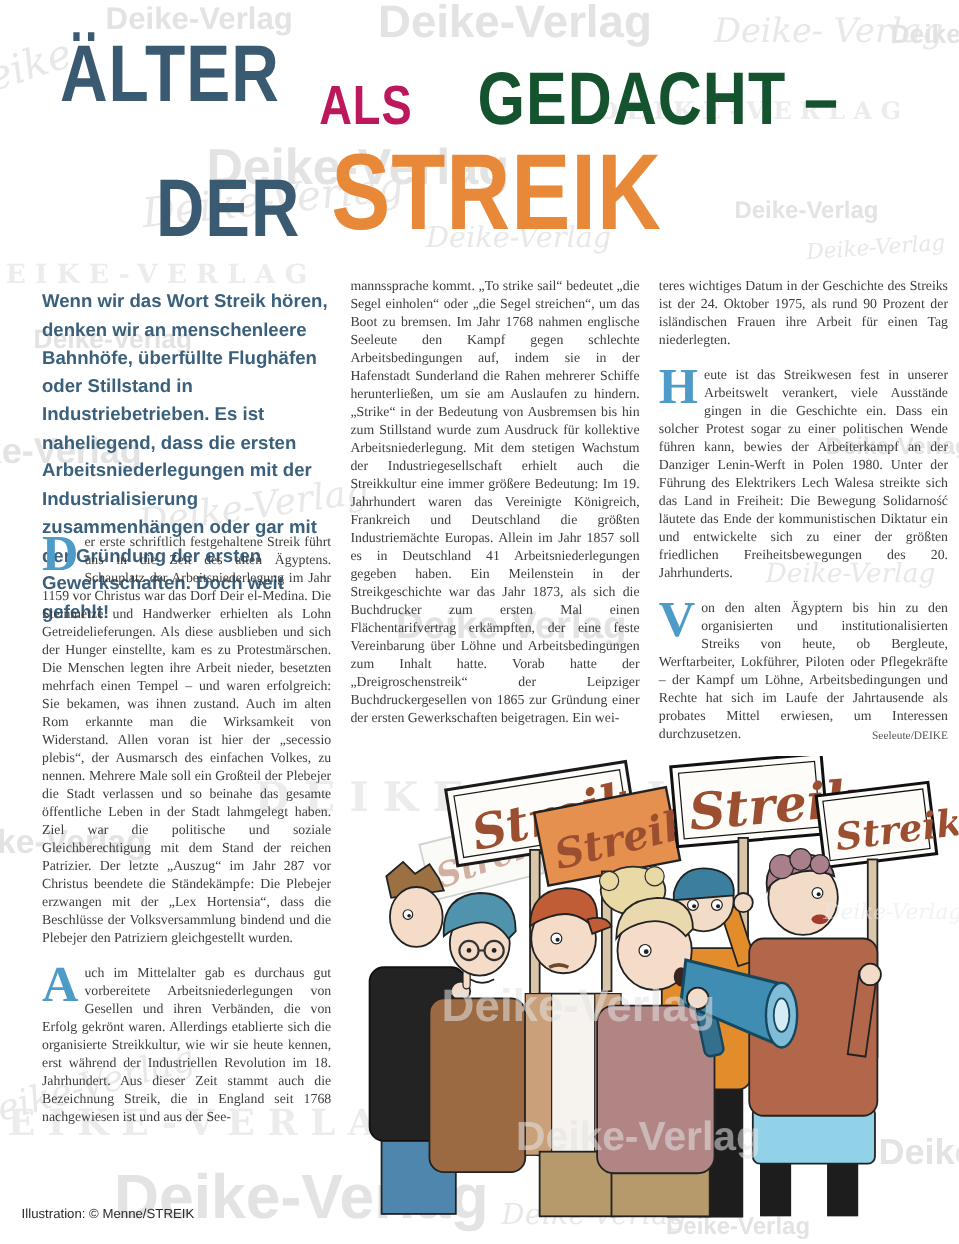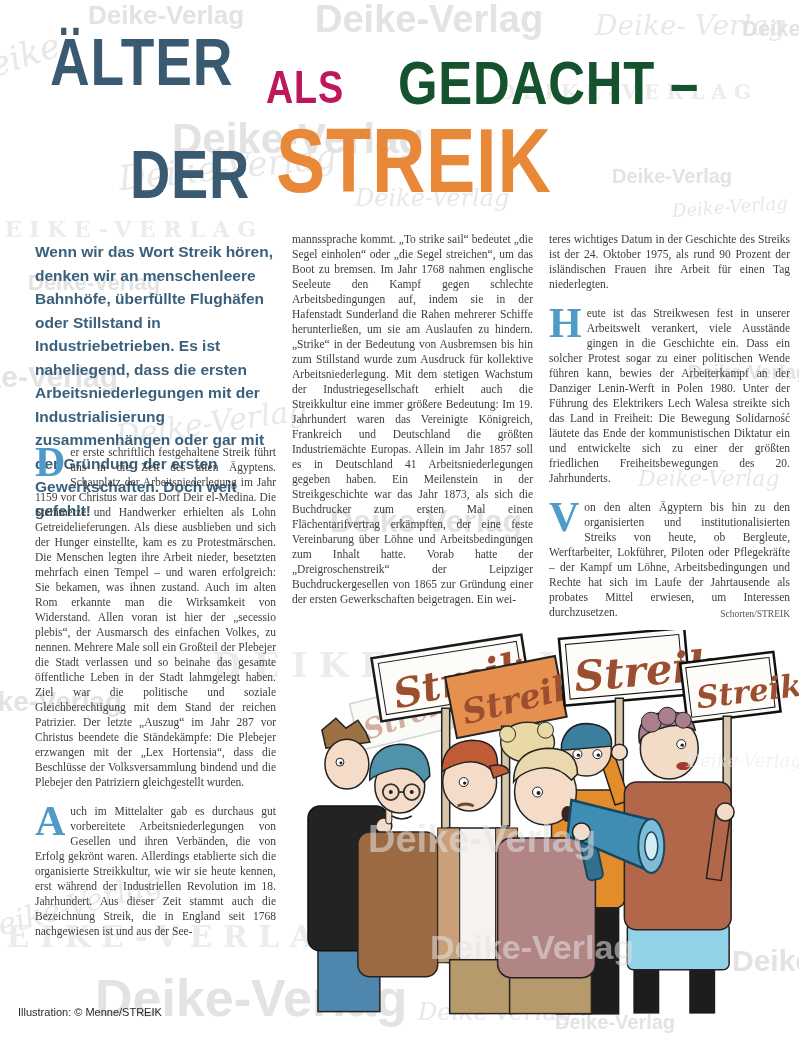--- a/index.html
+++ b/index.html
@@ -94,21 +94,21 @@
     <p>mannssprache kommt. „To strike sail“ bedeutet „die Segel einholen“ oder „die Segel streichen“, um das Boot zu bremsen. Im Jahr 1768 nahmen englische Seeleute den Kampf gegen schlechte Arbeitsbedingungen auf, indem sie in der Hafenstadt Sunderland die Rahen mehrerer Schiffe herunterließen, um sie am Auslaufen zu hindern. „Strike“ in der Bedeutung von Ausbremsen bis hin zum Stillstand wurde zum Ausdruck für kollektive Arbeitsniederlegung. Mit dem stetigen Wachstum der Industriegesellschaft erhielt auch die Streikkultur eine immer größere Bedeutung: Im 19. Jahrhundert waren das Vereinigte Königreich, Frankreich und Deutschland die größten Industriemächte Europas. Allein im Jahr 1857 soll es in Deutschland 41 Arbeitsniederlegungen gegeben haben. Ein Meilenstein in der Streikgeschichte war das Jahr 1873, als sich die Buchdrucker zum ersten Mal einen Flächentarifvertrag erkämpften, der eine feste Vereinbarung über Löhne und Arbeitsbedingungen zum Inhalt hatte. Vorab hatte der „Dreigroschenstreik“ der Leipziger Buchdruckergesellen von 1865 zur Gründung einer der ersten Gewerkschaften beigetragen. Ein wei-</p>
   </div>
 
   <div class="col" id="col3">
     <p>teres wichtiges Datum in der Geschichte des Streiks ist der 24. Oktober 1975, als rund 90 Prozent der isländischen Frauen ihre Arbeit für einen Tag niederlegten.</p>
     <p>
       <span class="dropcap">H</span><span>eute ist das Streikwesen fest in unserer Arbeitswelt verankert, viele Ausstände gingen in die Geschichte ein. Dass ein solcher Protest sogar zu einer politischen Wende führen kann, bewies der Arbeiterkampf an der Danziger Lenin-Werft in Polen 1980. Unter der Führung des Elektrikers Lech Walesa streikte sich das Land in Freiheit: Die Bewegung Solidarność läutete das Ende der kommunistischen Diktatur ein und entwickelte sich zu einer der größten friedlichen Freiheitsbewegungen des 20. Jahrhunderts.</span>
     </p>
     <p>
       <span class="dropcap">V</span><span>on den alten Ägyptern bis hin zu den organisierten und institutionalisierten Streiks von heute, ob Bergleute, Werftarbeiter, Lokführer, Piloten oder Pflegekräfte – der Kampf um Löhne, Arbeitsbedingungen und Rechte hat sich im Laufe der Jahrtausende als probates Mittel erwiesen, um Interessen durchzusetzen.</span>
-      <span class="author">Schorten/STREIK</span>
+      <span class="author">Seeleute/DEIKE</span>
     </p>
   </div>
 
   <svg class="illu" viewBox="0 0 500 385">
 
     <g transform="rotate(-14 100 90)" opacity="0.45">
       <rect x="55" y="62" width="95" height="48" fill="#f6f4ee" stroke="#9a9a9a" stroke-width="1.5"></rect>
       <text class="sign-text" x="63" y="98" font-size="28" fill="#b9a089" transform="rotate(-6 100 90)">Streik</text>
     </g>
 

